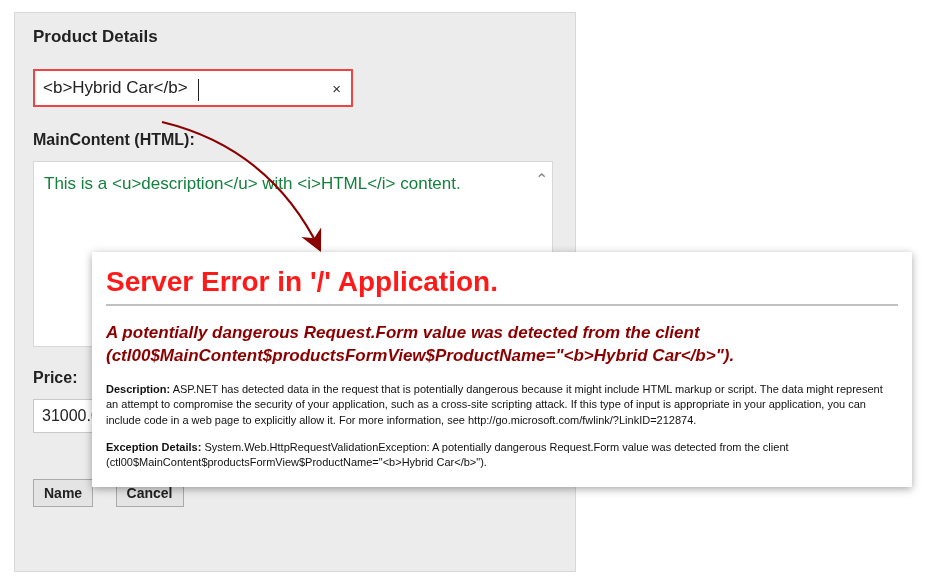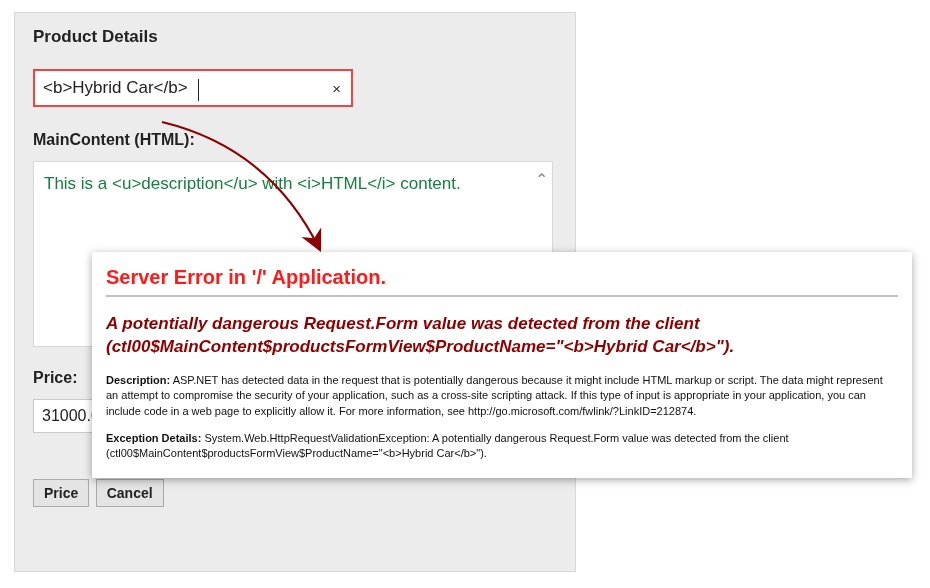--- a/index.html
+++ b/index.html
@@ -108,35 +108,35 @@
   .btn {
     background: #e4e4e4;
     border: 1px solid #aaa;
     font-size: 14px;
     font-weight: 700;
     color: #222;
     padding: 5px 10px;
     cursor: pointer;
     font-family: "Segoe UI", Arial, sans-serif;
   }
-  .btn + .btn { margin-left: 2px; }
+  .btn + .btn { margin-left: 18px; }
 
   .error-box {
     position: absolute;
     left: 92px;
     top: 252px;
     width: 820px;
     background: #fff;
     box-shadow: 0 2px 8px rgba(0,0,0,0.35);
     padding: 12px 14px 16px 14px;
   }
   .err-title {
     font-family: Verdana, "Segoe UI", Arial, sans-serif;
     color: #ff1a1a;
-    font-size: 20px;
+    font-size: 28px;
     font-weight: 700;
     margin: 2px 0 6px 0;
   }
   .err-hr {
     height: 2px;
     background: #c0c0c0;
     border: none;
     margin: 4px 0 10px 0;
   }
   .err-sub {
@@ -179,21 +179,21 @@
   <div class="label" style="margin-top:24px">MainContent (HTML):</div>
   <div class="desc-area">
     <div class="desc-text">This is a &lt;u&gt;description&lt;/u&gt; with &lt;i&gt;HTML&lt;/i&gt; content.</div>
     <div class="desc-scroll">⌃</div>
   </div>
 
   <div class="label" style="margin-top:22px">Price:</div>
   <input class="price-input" value="31000.0" style="">
 
   <div class="btn-row">
-    <button class="btn">Price</button>
+    <button class="btn">Name</button>
     <button class="btn">Cancel</button>
   </div>
 </div>
 
 <svg class="arrow-svg" width="220" height="160">
   <defs>
     <marker id="ah" markerWidth="12" markerHeight="12" refX="9" refY="5" orient="auto">
       <path d="M0,0 L10,5 L0,10 L3,5 Z" fill="#8b0000"></path>
     </marker>
   </defs>

